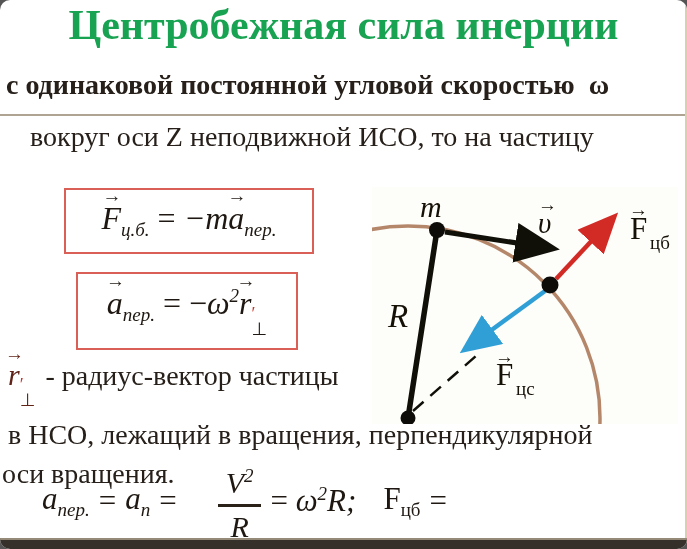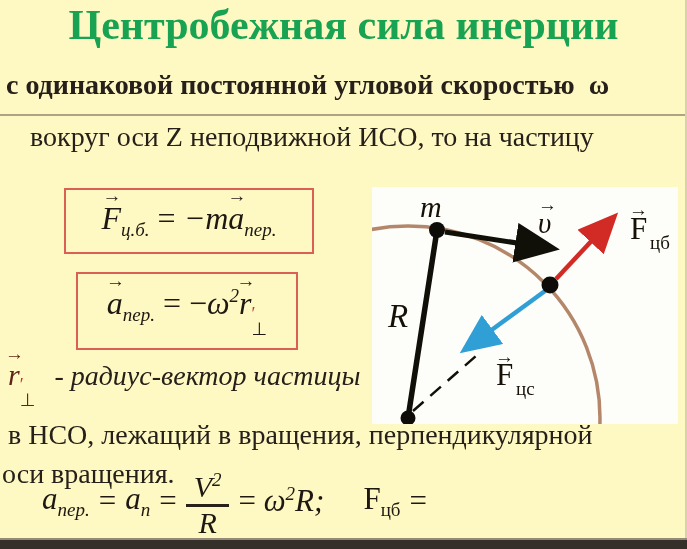--- a/index.html
+++ b/index.html
@@ -1,20 +1,21 @@
 <!DOCTYPE html>
 <html><head>
 <meta charset="utf-8">
 <style>
   html,body{margin:0;padding:0;background:#555;}
   .slide{
     position:relative;width:687px;height:549px;overflow:hidden;
-    background:#fef9c3;
+    background:#ffffff;
     font-family:"Liberation Serif", serif;
     color:#27201a;
+    border-radius:10px;
   }
   .title{
     position:absolute;top:1px;left:0;width:100%;text-align:center;
     font-size:42px;font-weight:bold;color:#17a351;letter-spacing:0;
   }
   .bodyline{position:absolute;left:6px;font-size:28px;white-space:nowrap;color:#27201a;}
   .l1{top:51px;}
   .l2{top:69px;font-weight:bold;}
   .l3{top:121px;margin-left:24px;}
   .l4{top:156px;}
@@ -30,32 +31,32 @@
   .formula sub{font-size:19px;font-style:italic;}
   .vec{position:relative;display:inline-block;}
   .vec .va{position:absolute;left:50%;transform:translateX(-46%);top:-15px;font-size:19px;font-style:normal;letter-spacing:0;}
   .ss{display:inline-flex;flex-direction:column;align-items:flex-start;font-size:18px;line-height:15px;vertical-align:-6px;font-style:normal;}
   .red{color:#c63326;}
   .rm{font-style:normal;}
 
   
   .rdef{position:absolute;left:8px;top:358px;display:flex;align-items:baseline;white-space:nowrap;}
   .rdef .rsym{font-size:30px;font-style:italic;color:#5f2317;}
-  .rdef .txt{font-size:28px;margin-left:19px;color:#27201a;font-style:italic;}
+  .rdef .txt{font-size:28px;margin-left:10px;color:#27201a;}
 
   .l6{top:419px;left:8px;}
   .l7{top:458px;left:2px;}
 
   
   .bform{position:absolute;left:42px;top:460px;height:82px;display:flex;align-items:center;gap:9px;font-size:31px;font-style:italic;color:#1f1812;white-space:nowrap;}
   .bform sub{font-size:19px;}
   .bform sup{font-size:19px;}
-  .frac{display:inline-flex;flex-direction:column;align-items:center;font-size:30px;line-height:32px;}
+  .frac{display:inline-flex;flex-direction:column;align-items:center;font-size:30px;line-height:40px;margin-left:32px;}
   .frac .num{border-bottom:3px solid #2a2118;padding:0 8px 1px 8px;}
-  .fgap{margin-left:30px;}
+  .fgap{margin-left:18px;}
 
   
   .diagram{position:absolute;left:372px;top:187px;width:306px;height:237px;background:#fdfdfa;}
   .diagram svg{display:block;}
   .dlabel{font-family:"Liberation Serif",serif;}
 </style>
 </head>
 <body>
 
 <div class="slide">

